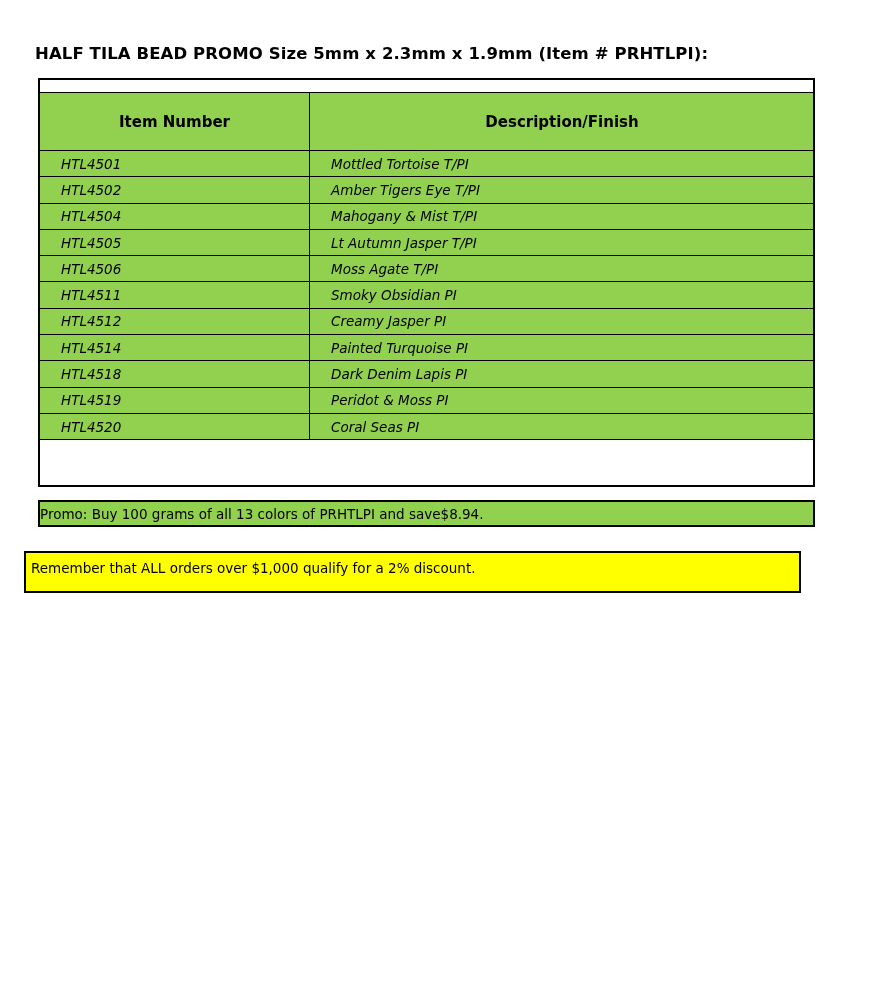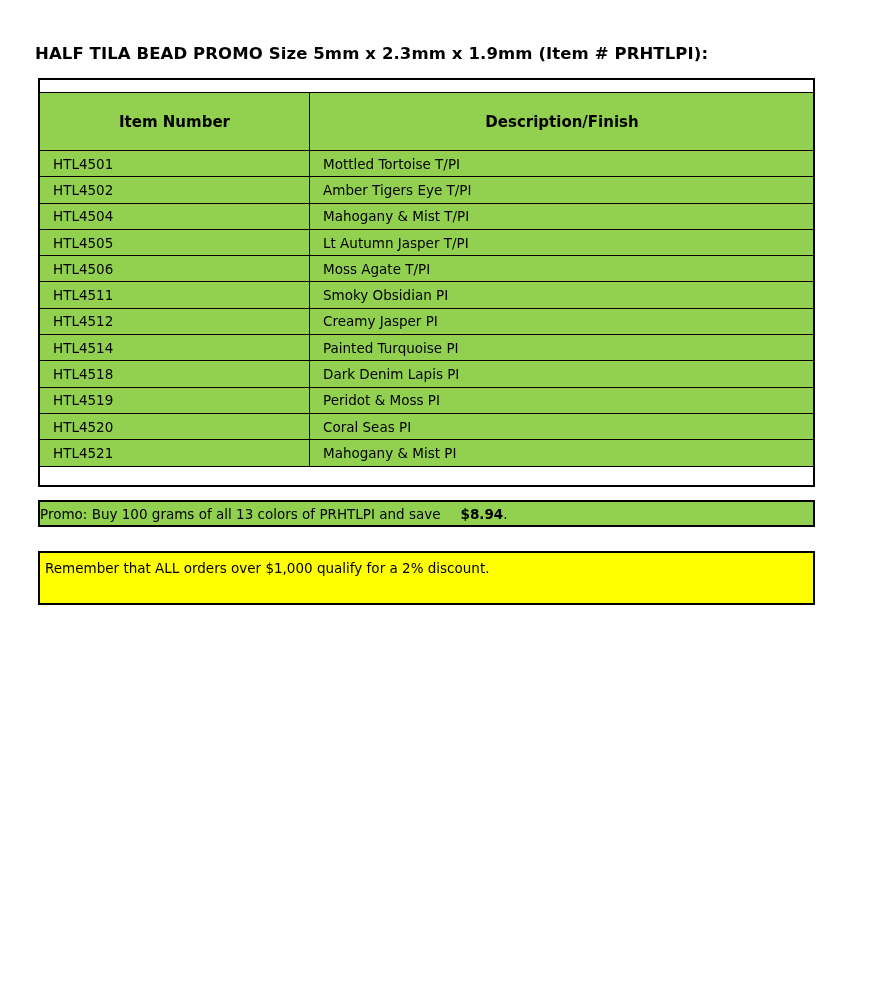--- a/index.html
+++ b/index.html
@@ -49,21 +49,22 @@
     height: 57px;
     font-size: 15px;
     font-weight: bold;
     text-align: center;
     vertical-align: middle;
   }
   table.promo-table td {
     height: 25.3px;
     font-size: 13.5px;
     vertical-align: middle;
-    padding-left: 13px;
+    padding-left: 21px;
+    font-style: italic;
   }
   col.c-item { width: 270px; }
   col.c-desc { width: 505px; }
 
   .outer-border {
     position: absolute;
     left: 38px;
     top: 78px;
     width: 777px;
     height: 409px;
@@ -78,28 +79,28 @@
     top: 500px;
     width: 777px;
     height: 27px;
     box-sizing: border-box;
     background: #92d050;
     border: 2px solid #000000;
     font-size: 13.5px;
     display: flex;
     align-items: center;
   }
-  .promo-note b { font-weight: bold; margin-left: 20px; }
+  .promo-note b { font-weight: normal; }
 
   .discount-box {
     position: absolute;
-    left: 38px;
+    left: 24px;
     top: 551px;
     width: 777px;
-    height: 54px;
+    height: 42px;
     box-sizing: border-box;
     background: #ffff00;
     border: 2px solid #000000;
     font-size: 13.5px;
     padding: 4px 0 0 5px;
   }
   .discount-box div {
     line-height: 22px;
   }
 </style>
@@ -159,24 +160,20 @@
         <td>Dark Denim Lapis PI</td>
       </tr>
       <tr>
         <td>HTL4519</td>
         <td>Peridot &amp; Moss PI</td>
       </tr>
       <tr>
         <td>HTL4520</td>
         <td>Coral Seas PI</td>
       </tr>
-      <tr>
-        <td>HTL4521</td>
-        <td>Mahogany &amp; Mist PI</td>
-      </tr>
     </tbody>
   </table>
 
   <div class="outer-border"></div>
 
   <div class="promo-note">
     <span>Promo: Buy 100 grams of all 13 colors of PRHTLPI and save </span>
       <b>$8.94</b>
       <span>.</span>
   </div>

